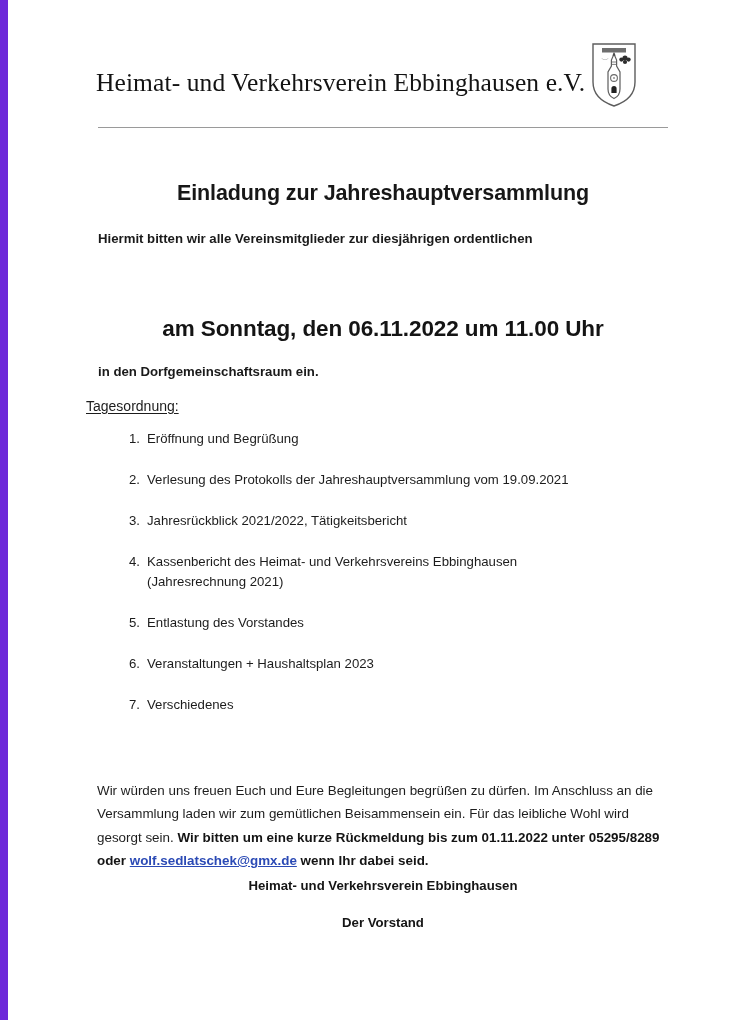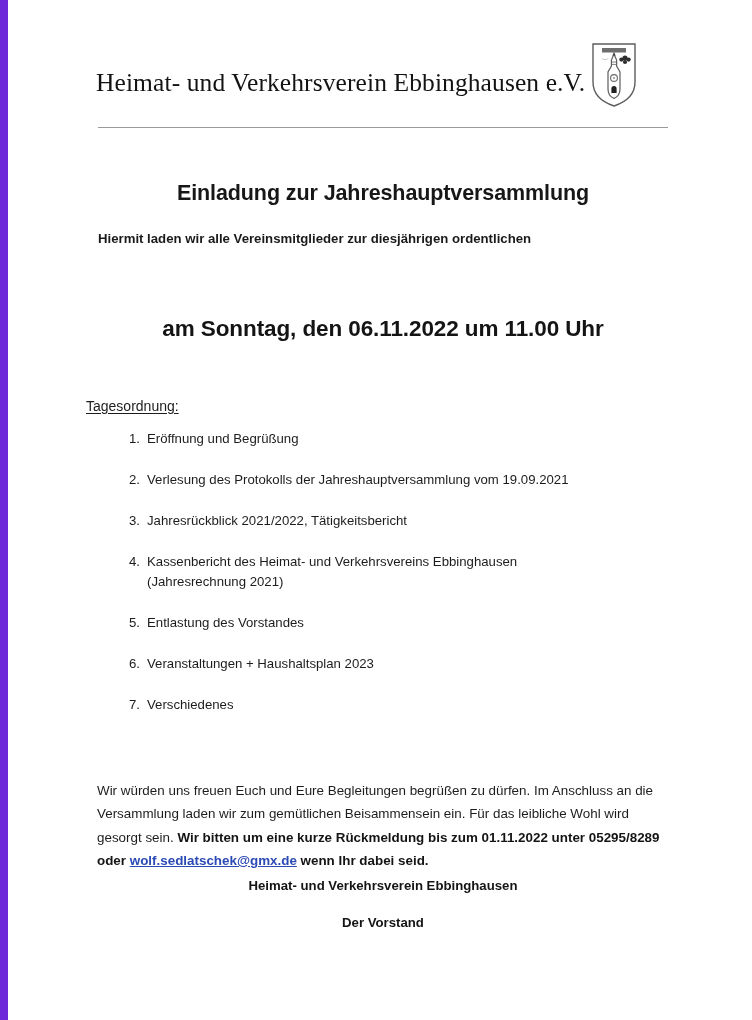--- a/index.html
+++ b/index.html
@@ -263,25 +263,26 @@
           <path d="M21.4 51 L21.4 46.5 a2.6 2.6 0 0 1 5.2 0 L26.6 51 Z" fill="#222222"></path>
         </svg>
       </div>
     </div>
 
     <div class="header-rule"></div>
 
     <div class="doc-title">Einladung zur Jahreshauptversammlung</div>
 
     <div class="intro">
-      <span class="ln">Hiermit laden wir alle Vereinsmitglieder zur diesjährigen ordentlichen</span>
+      <span class="ln">Hiermit bitten wir alle Vereinsmitglieder zur diesjährigen ordentlichen</span>
     </div>
 
     <div class="meeting-datetime">am Sonntag, den 06.11.2022 um 11.00 Uhr</div>
 
+    <div class="venue">in den Dorfgemeinschaftsraum ein.</div>
 
     <div class="agenda-label">Tagesordnung:</div>
 
     <div class="agenda" id="agenda-list">
         <div class="agenda-item">
           <span class="num">1.</span>
           <span class="txt">Eröffnung und Begrüßung</span>
         </div>
         <div class="agenda-item">
           <span class="num">2.</span>

